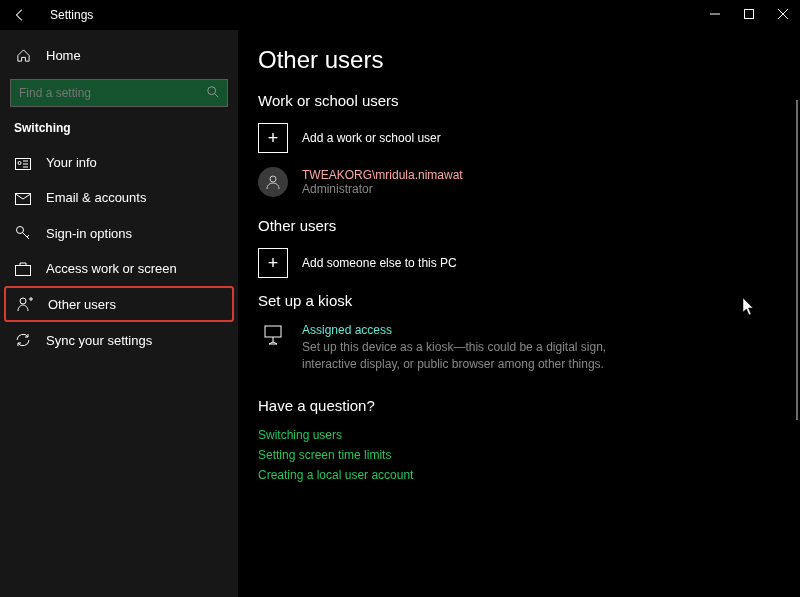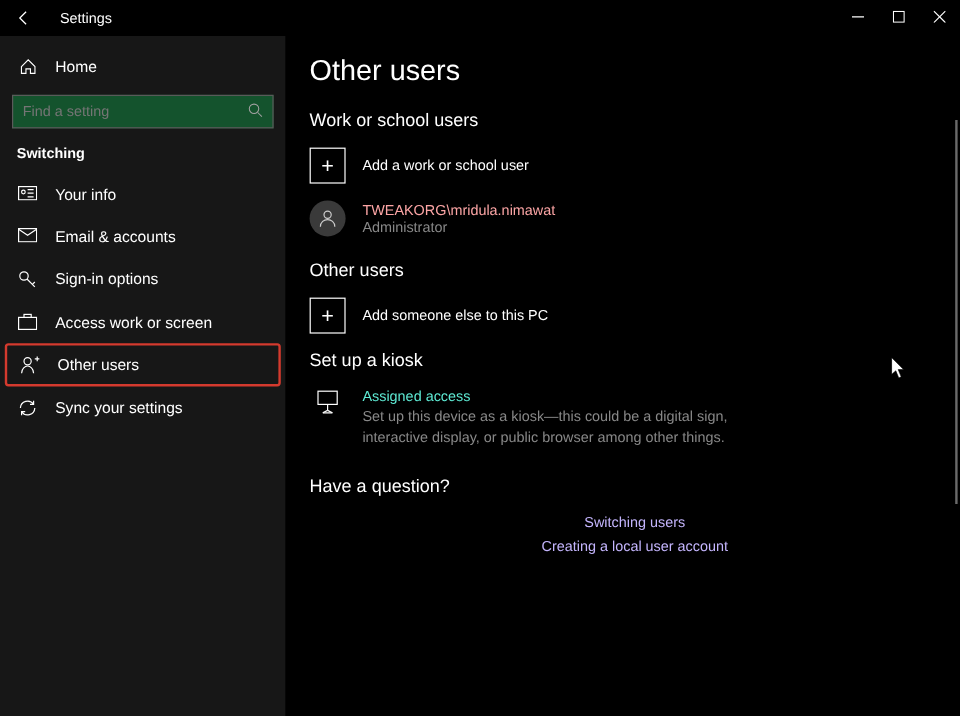--- a/index.html
+++ b/index.html
@@ -11,41 +11,41 @@
     .win-ctrl { width: 34px; height: 28px; display: flex; align-items: center; justify-content: center; cursor: pointer; color: #fff; }
     .app { display: flex; height: calc(597px - 30px); }
     .sidebar { width: 238px; background: #171717; display: flex; flex-direction: column; padding-top: 10px; }
     .home-row { display: flex; align-items: center; padding: 8px 14px; cursor: pointer; }
     .home-row .icon { width: 18px; margin-right: 14px; display: flex; justify-content: center; }
     .home-row .label { font-size: 13px; }
     .search-wrap { margin: 8px 10px 14px 10px; position: relative; }
     .search { width: 100%; height: 28px; background: #14532d; border: 1px solid #5a5a5a; color: #a0a0a0; padding: 0 30px 0 8px; font-size: 12px; outline: none; }
     .search-icon { position: absolute; right: 8px; top: 6px; color: #a0a0a0; }
     .section-header { font-size: 12px; font-weight: 600; padding: 0 14px 10px 14px; color: #fff; }
-    .nav-item { display: flex; align-items: flex-start; padding: 10px 14px; cursor: pointer; }
+    .nav-item { display: flex; align-items: flex-end; padding: 10px 14px; cursor: pointer; }
     .nav-item .icon { width: 18px; margin-right: 14px; display: flex; justify-content: center; color: #fff; }
     .nav-item .label { font-size: 13px; color: #fff; }
     .nav-highlight { border: 2px solid #d43a2e; border-radius: 3px; margin: 0 4px; padding: 8px 10px; }
     .content { flex: 1; background: #000; padding: 12px 0 0 20px; overflow-y: auto; position: relative; }
     .content::-webkit-scrollbar { width: 4px; }
     .content::-webkit-scrollbar-thumb { background: #555; }
     .h1 { font-size: 24px; font-weight: 400; margin-bottom: 18px; margin-top: 4px; }
     .h2 { font-size: 15px; font-weight: 400; margin: 10px 0 14px 0; }
     .add-row { display: flex; align-items: center; margin-bottom: 14px; cursor: pointer; }
     .plus-box { width: 30px; height: 30px; border: 1.5px solid #fff; display: flex; align-items: center; justify-content: center; margin-right: 14px; font-size: 18px; }
     .add-label { font-size: 12px; }
     .user-row { display: flex; align-items: center; margin-bottom: 20px; cursor: pointer; }
     .avatar { width: 30px; height: 30px; border-radius: 50%; background: #3a3a3a; display: flex; align-items: center; justify-content: center; margin-right: 14px; }
     .user-text .name { font-size: 12px; color: #fca5a5; }
     .user-text .role { font-size: 12px; color: #888; }
     .kiosk-row { display: flex; align-items: flex-start; margin-bottom: 24px; }
     .kiosk-icon { width: 30px; margin-right: 14px; display: flex; justify-content: center; padding-top: 2px; }
     .kiosk-text .name { font-size: 12px; color: #5eead4; margin-bottom: 2px; }
     .kiosk-text .desc { font-size: 12px; color: #888; max-width: 310px; line-height: 1.4; }
-    .link { font-size: 12px; color: #c4b5fd; margin-bottom: 6px; cursor: pointer; display: block; text-align: center; }
+    .link { font-size: 12px; color: #22c55e; margin-bottom: 6px; cursor: pointer; display: block; }
     .cursor { position: absolute; left: 505px; top: 268px; pointer-events: none; }
     svg { display: block; }
     .scroll-track { position: absolute; right: 2px; top: 70px; width: 2px; height: 320px; background: #6a6a6a; }
   </style>
 </head>
 <body>
 
 <div class="titlebar">
   <div class="back-btn">
     <svg width="14" height="14" viewBox="0 0 16 16">
@@ -199,19 +199,20 @@
           </svg>
       </div>
       <div class="kiosk-text">
         <div class="name">Assigned access</div>
         <div class="desc">Set up this device as a kiosk—this could be a digital sign, interactive display, or public browser among other things.</div>
       </div>
     </div>
 
     <h2 class="h2">Have a question?</h2>
     <a class="link">Switching users</a>
+    <a class="link">Setting screen time limits</a>
     <a class="link">Creating a local user account</a>
 
     <svg class="cursor" width="12" height="18" viewBox="0 0 12 18">
       <path d="M0 0 L0 14 L3.5 11 L6 17 L8 16 L5.5 10 L10 10 Z" fill="#fff" stroke="#000" stroke-width="0.5"></path>
     </svg>
   </div>
 </div>
 
 </body></html>

